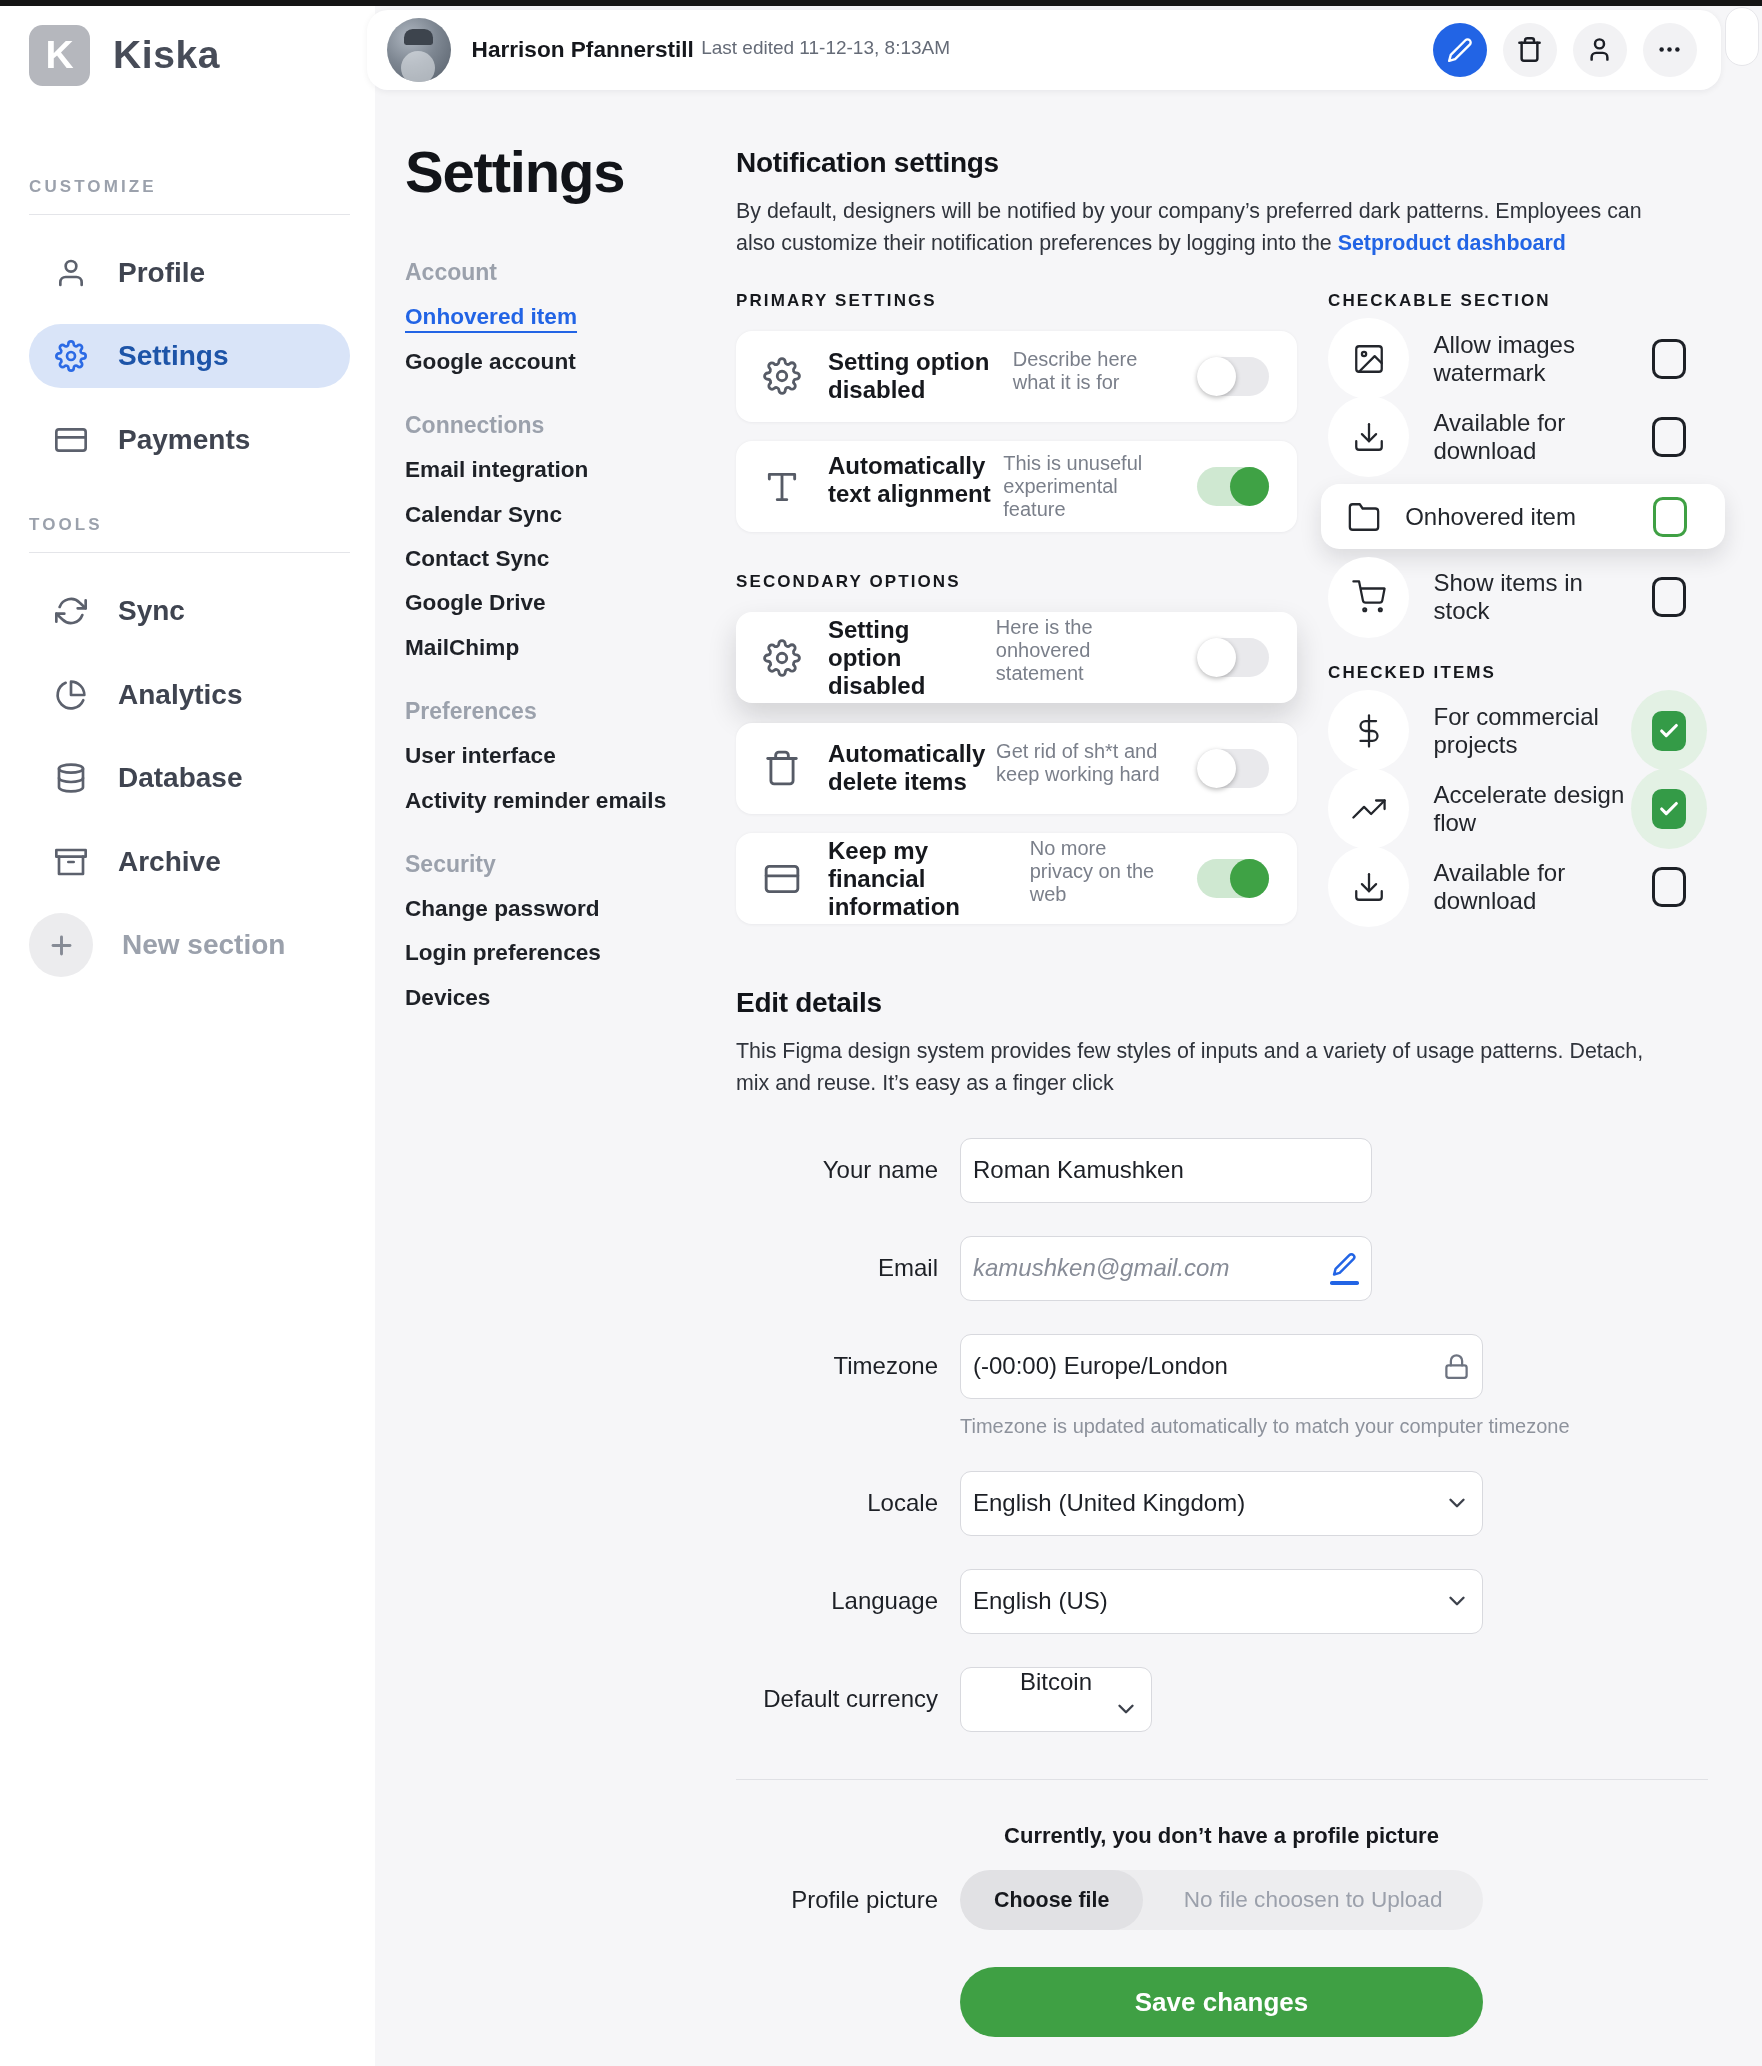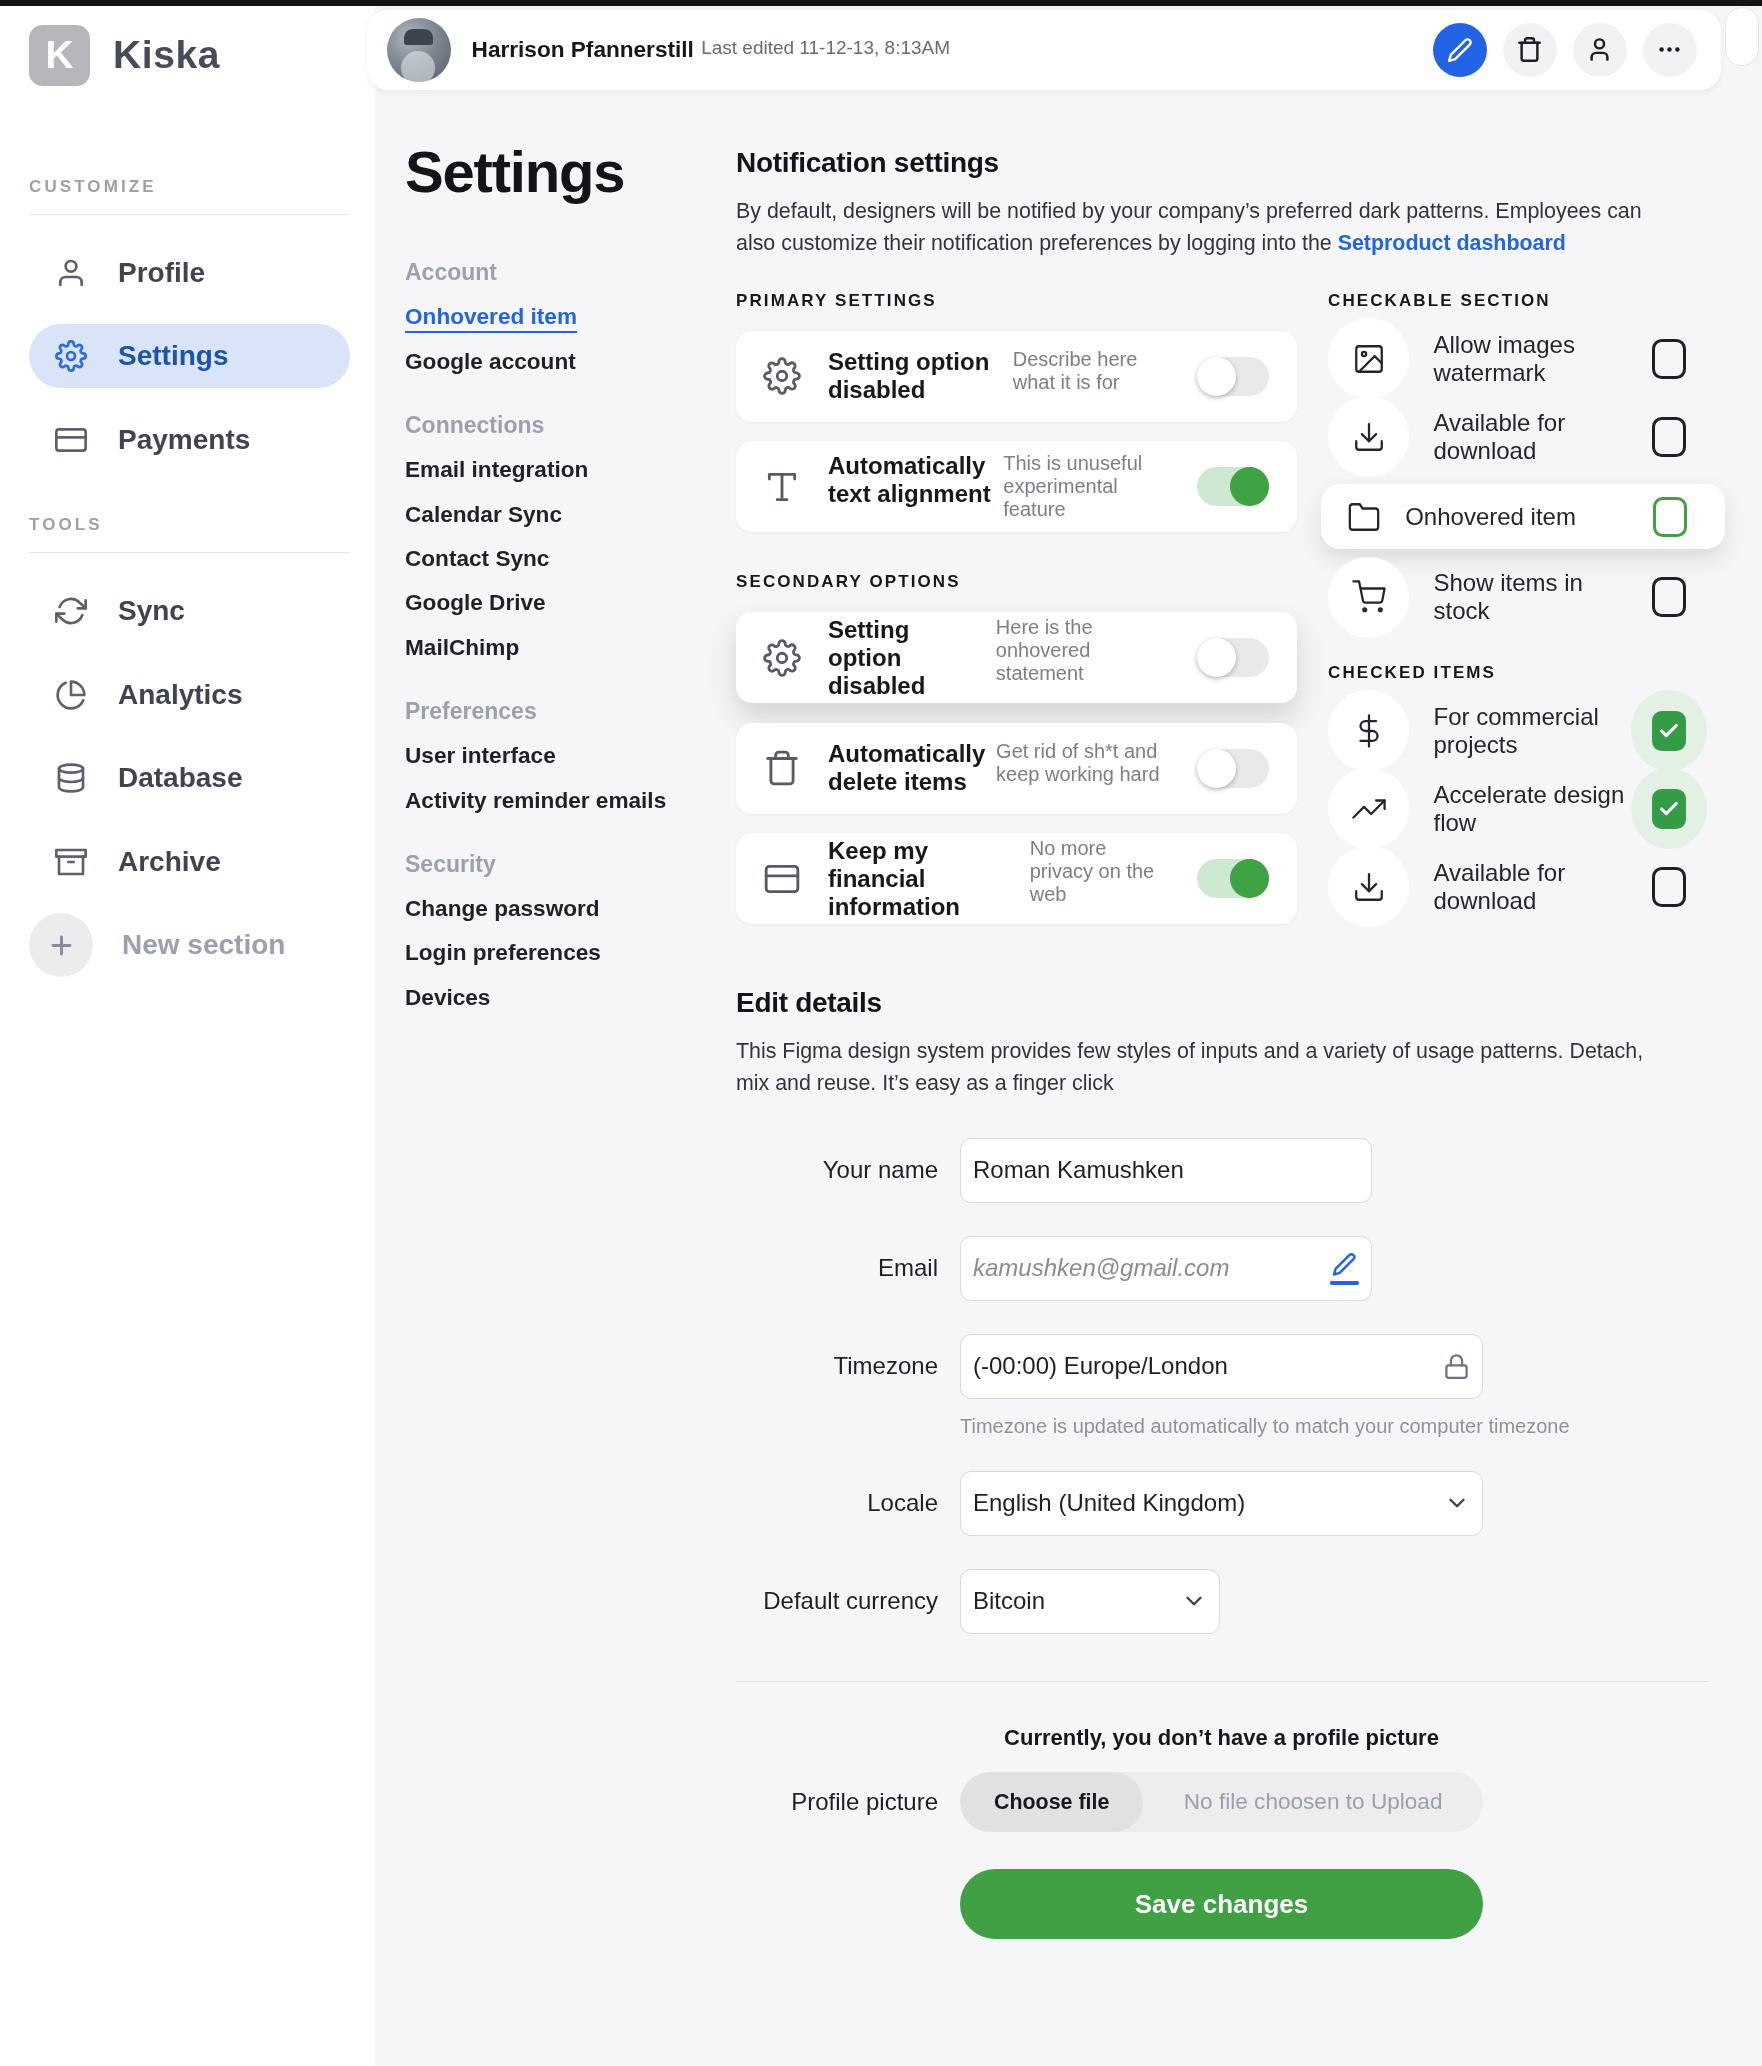--- a/index.html
+++ b/index.html
@@ -81,21 +81,21 @@
   .halo{width:76px;height:81px;border-radius:50%;background:#e3f1e4;display:flex;align-items:center;justify-content:center;}
   .check-row.card{background:#fff;border-radius:18.4px;box-shadow:0 9.8px 22px rgba(24,26,32,.12);height:65px;padding:0 14.7px 0 26px;margin:8.6px -16px 8.6px -7.3px;}
   .check-row.card .plain-icon svg{stroke:#23262c;}
 
   
   .edit-block{margin-top:61px;}
   .form{margin-top:39px;}
   .frow{display:flex;align-items:center;margin-top:33px;}
   .flabel{width:202px;text-align:right;margin-right:22px;font-size:24px;color:#1d2026;flex:none;}
   .input{height:65px;border:1.2px solid #d8d9de;border-radius:11px;background:#fff;display:flex;align-items:center;padding:0 12px;font-size:24px;color:#1d2026;}
-  .w-md{width:412px;} .w-lg{width:523px;} .w-sm{width:260px;}
+  .w-md{width:412px;} .w-lg{width:523px;} .w-sm{width:192px;flex-direction:column;}
   .text-input{border:none;outline:none;flex:1;font-family:"Liberation Sans",sans-serif;font-size:24px;color:#1d2026;background:transparent;min-width:0;}
   .text-input::placeholder{color:#878c97;font-style:italic;}
   .edit-ic{margin-left:auto;display:flex;flex-direction:column;align-items:center;gap:4.9px;cursor:pointer;}
   .edit-ic .bar{width:29px;height:3.7px;border-radius:1.8px;background:#2264e5;}
   .trail-ic{margin-left:auto;}
   .helper-row{margin-top:16px;}
   .helper-text{font-size:20px;color:#8d929c;}
   .divider{margin-top:47px;height:1.2px;background:#e0e1e5;width:972px;}
   .note{margin:43px 0 0 224px;width:523px;text-align:center;font-size:22px;font-weight:700;color:#16181d;}
   .file-row{margin-top:21px;}
@@ -532,20 +532,31 @@
           <div class="input w-lg">
             <span>English (United Kingdom)</span>
             <span class="trail-ic">
               <svg width="26" height="26" viewBox="0 0 24 24" fill="none" stroke="#3c414b" stroke-width="2.2" stroke-linecap="round" stroke-linejoin="round">
                   <polyline points="6 9 12 15 18 9"></polyline>
                 </svg>
             </span>
           </div>
         </div>
 
+        <div class="frow">
+          <div class="flabel">Language</div>
+          <div class="input w-lg">
+            <span>English (US)</span>
+            <span class="trail-ic">
+              <svg width="26" height="26" viewBox="0 0 24 24" fill="none" stroke="#3c414b" stroke-width="2.2" stroke-linecap="round" stroke-linejoin="round">
+                  <polyline points="6 9 12 15 18 9"></polyline>
+                </svg>
+            </span>
+          </div>
+        </div>
 
         <div class="frow">
           <div class="flabel">Default currency</div>
           <div class="input w-sm">
             <span>Bitcoin</span>
             <span class="trail-ic">
               <svg width="26" height="26" viewBox="0 0 24 24" fill="none" stroke="#3c414b" stroke-width="2.2" stroke-linecap="round" stroke-linejoin="round">
                   <polyline points="6 9 12 15 18 9"></polyline>
                 </svg>
             </span>

